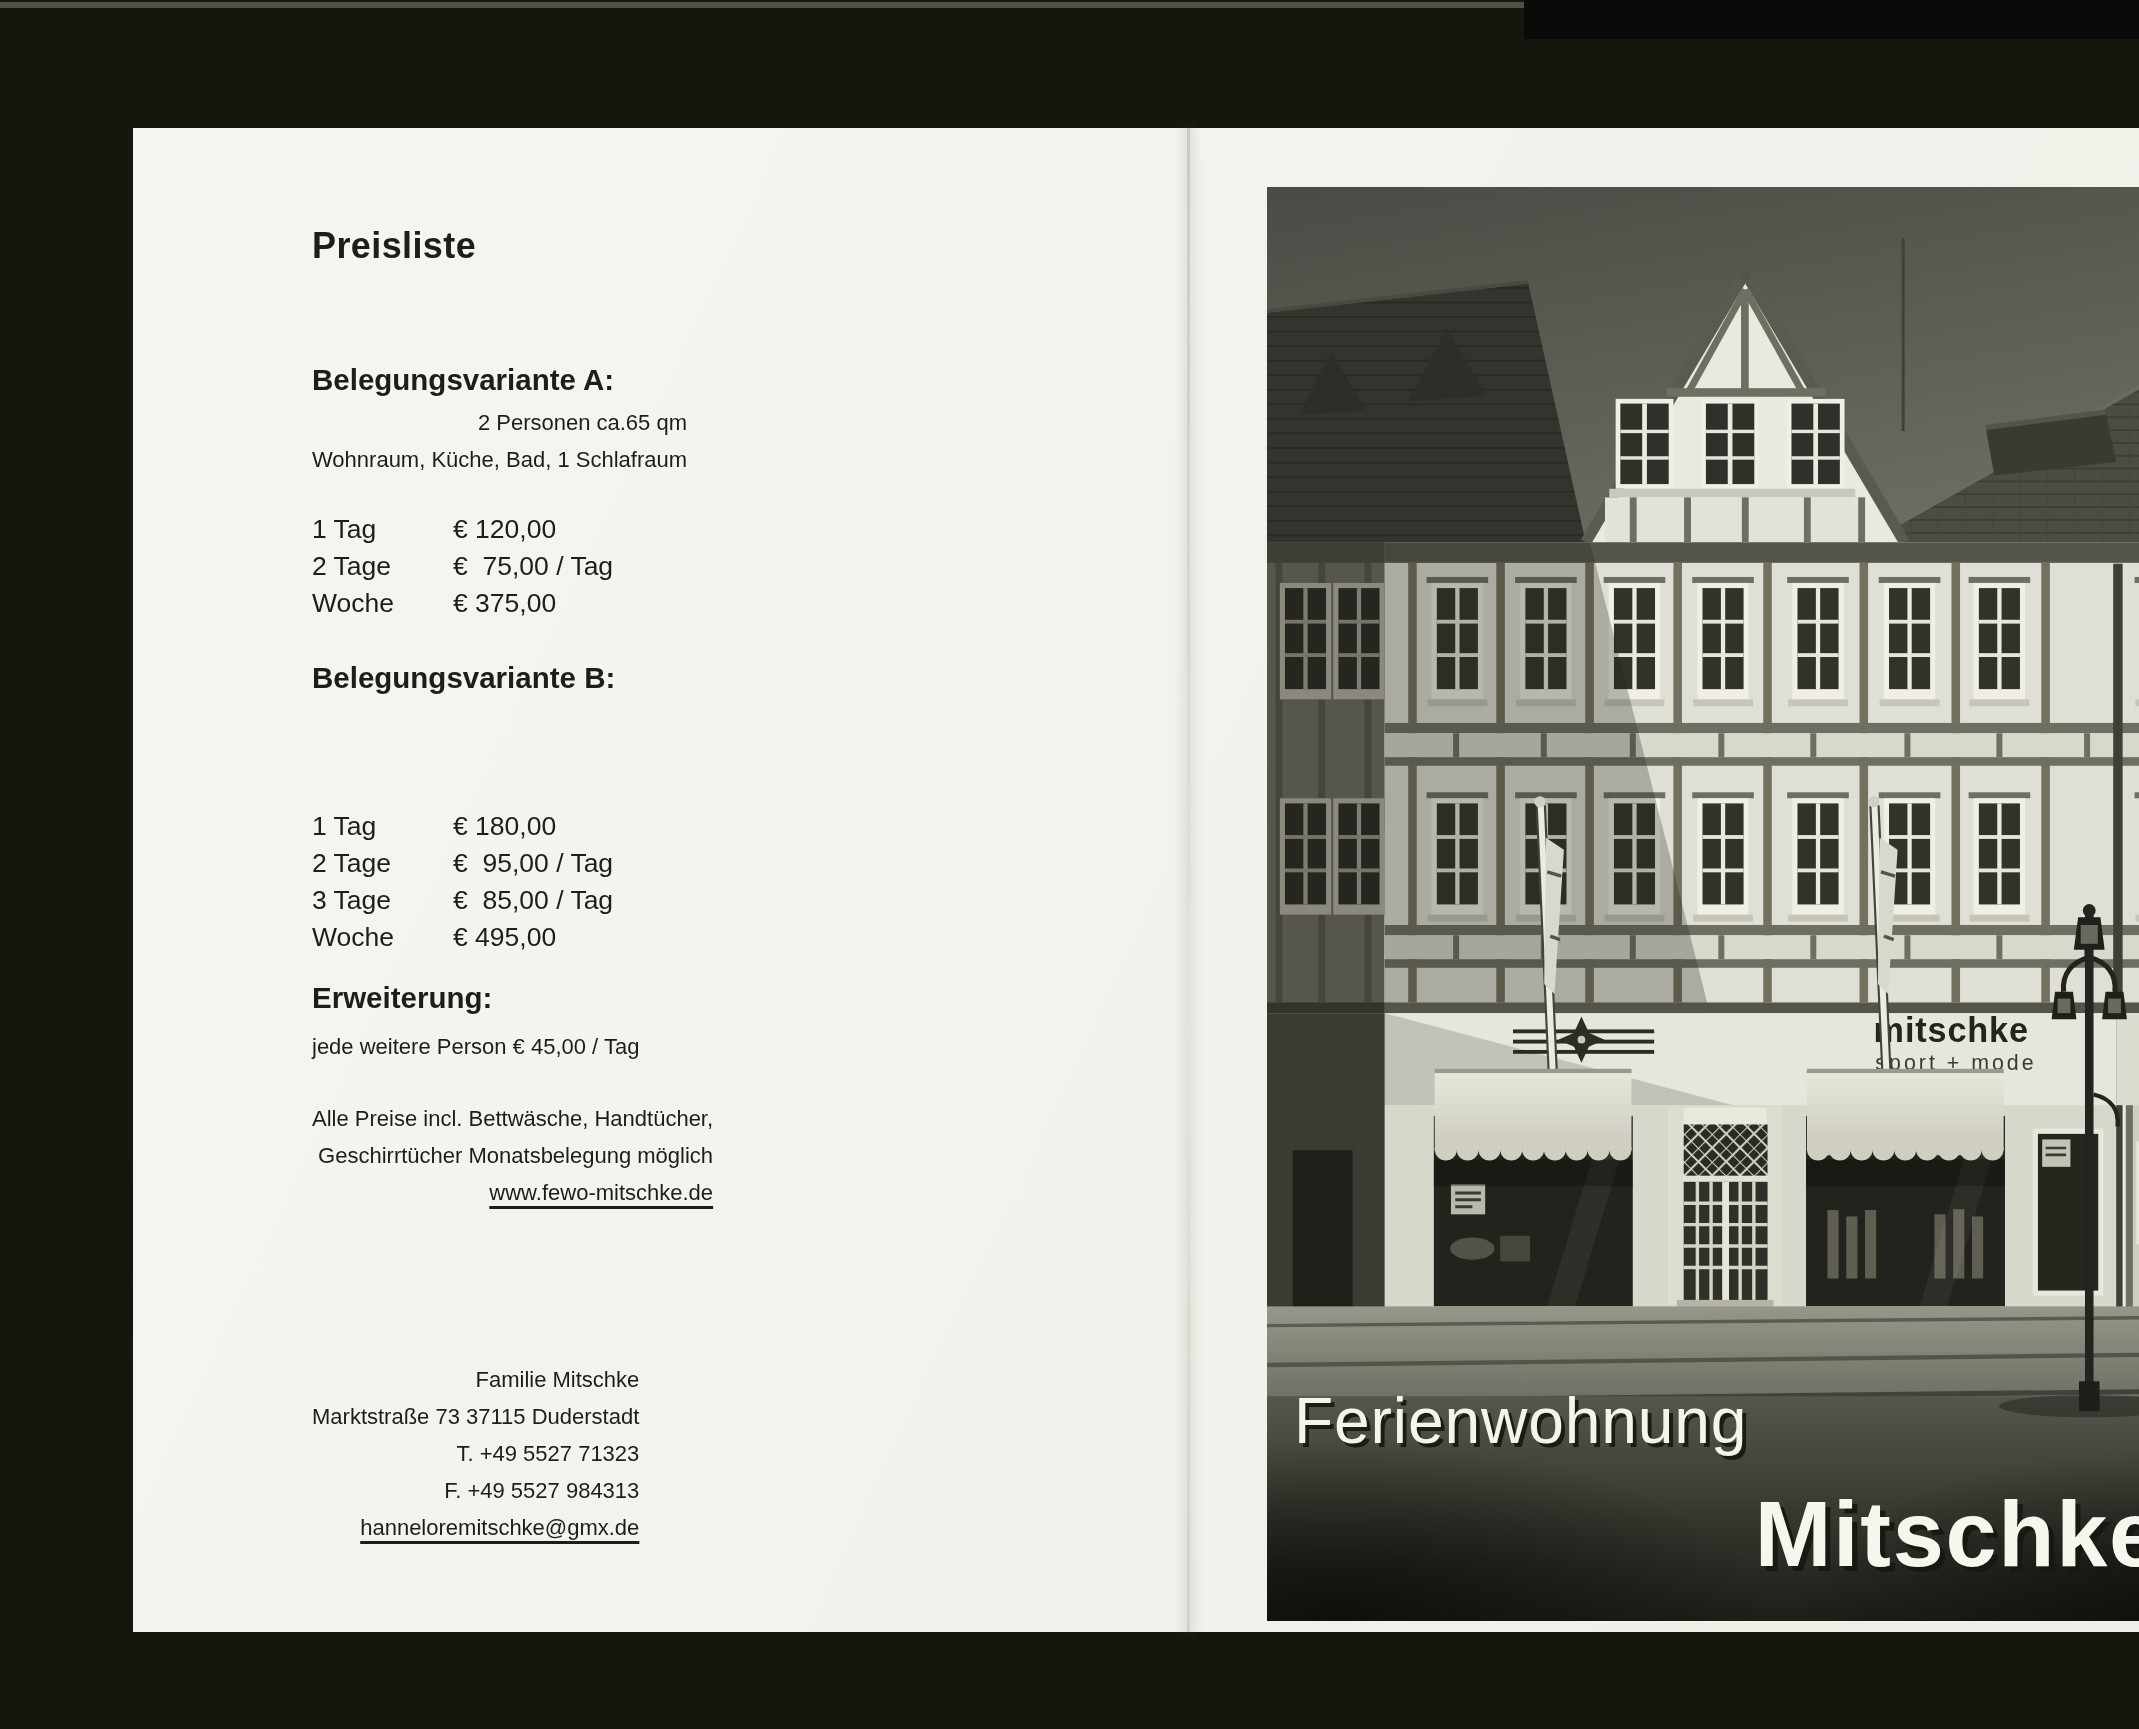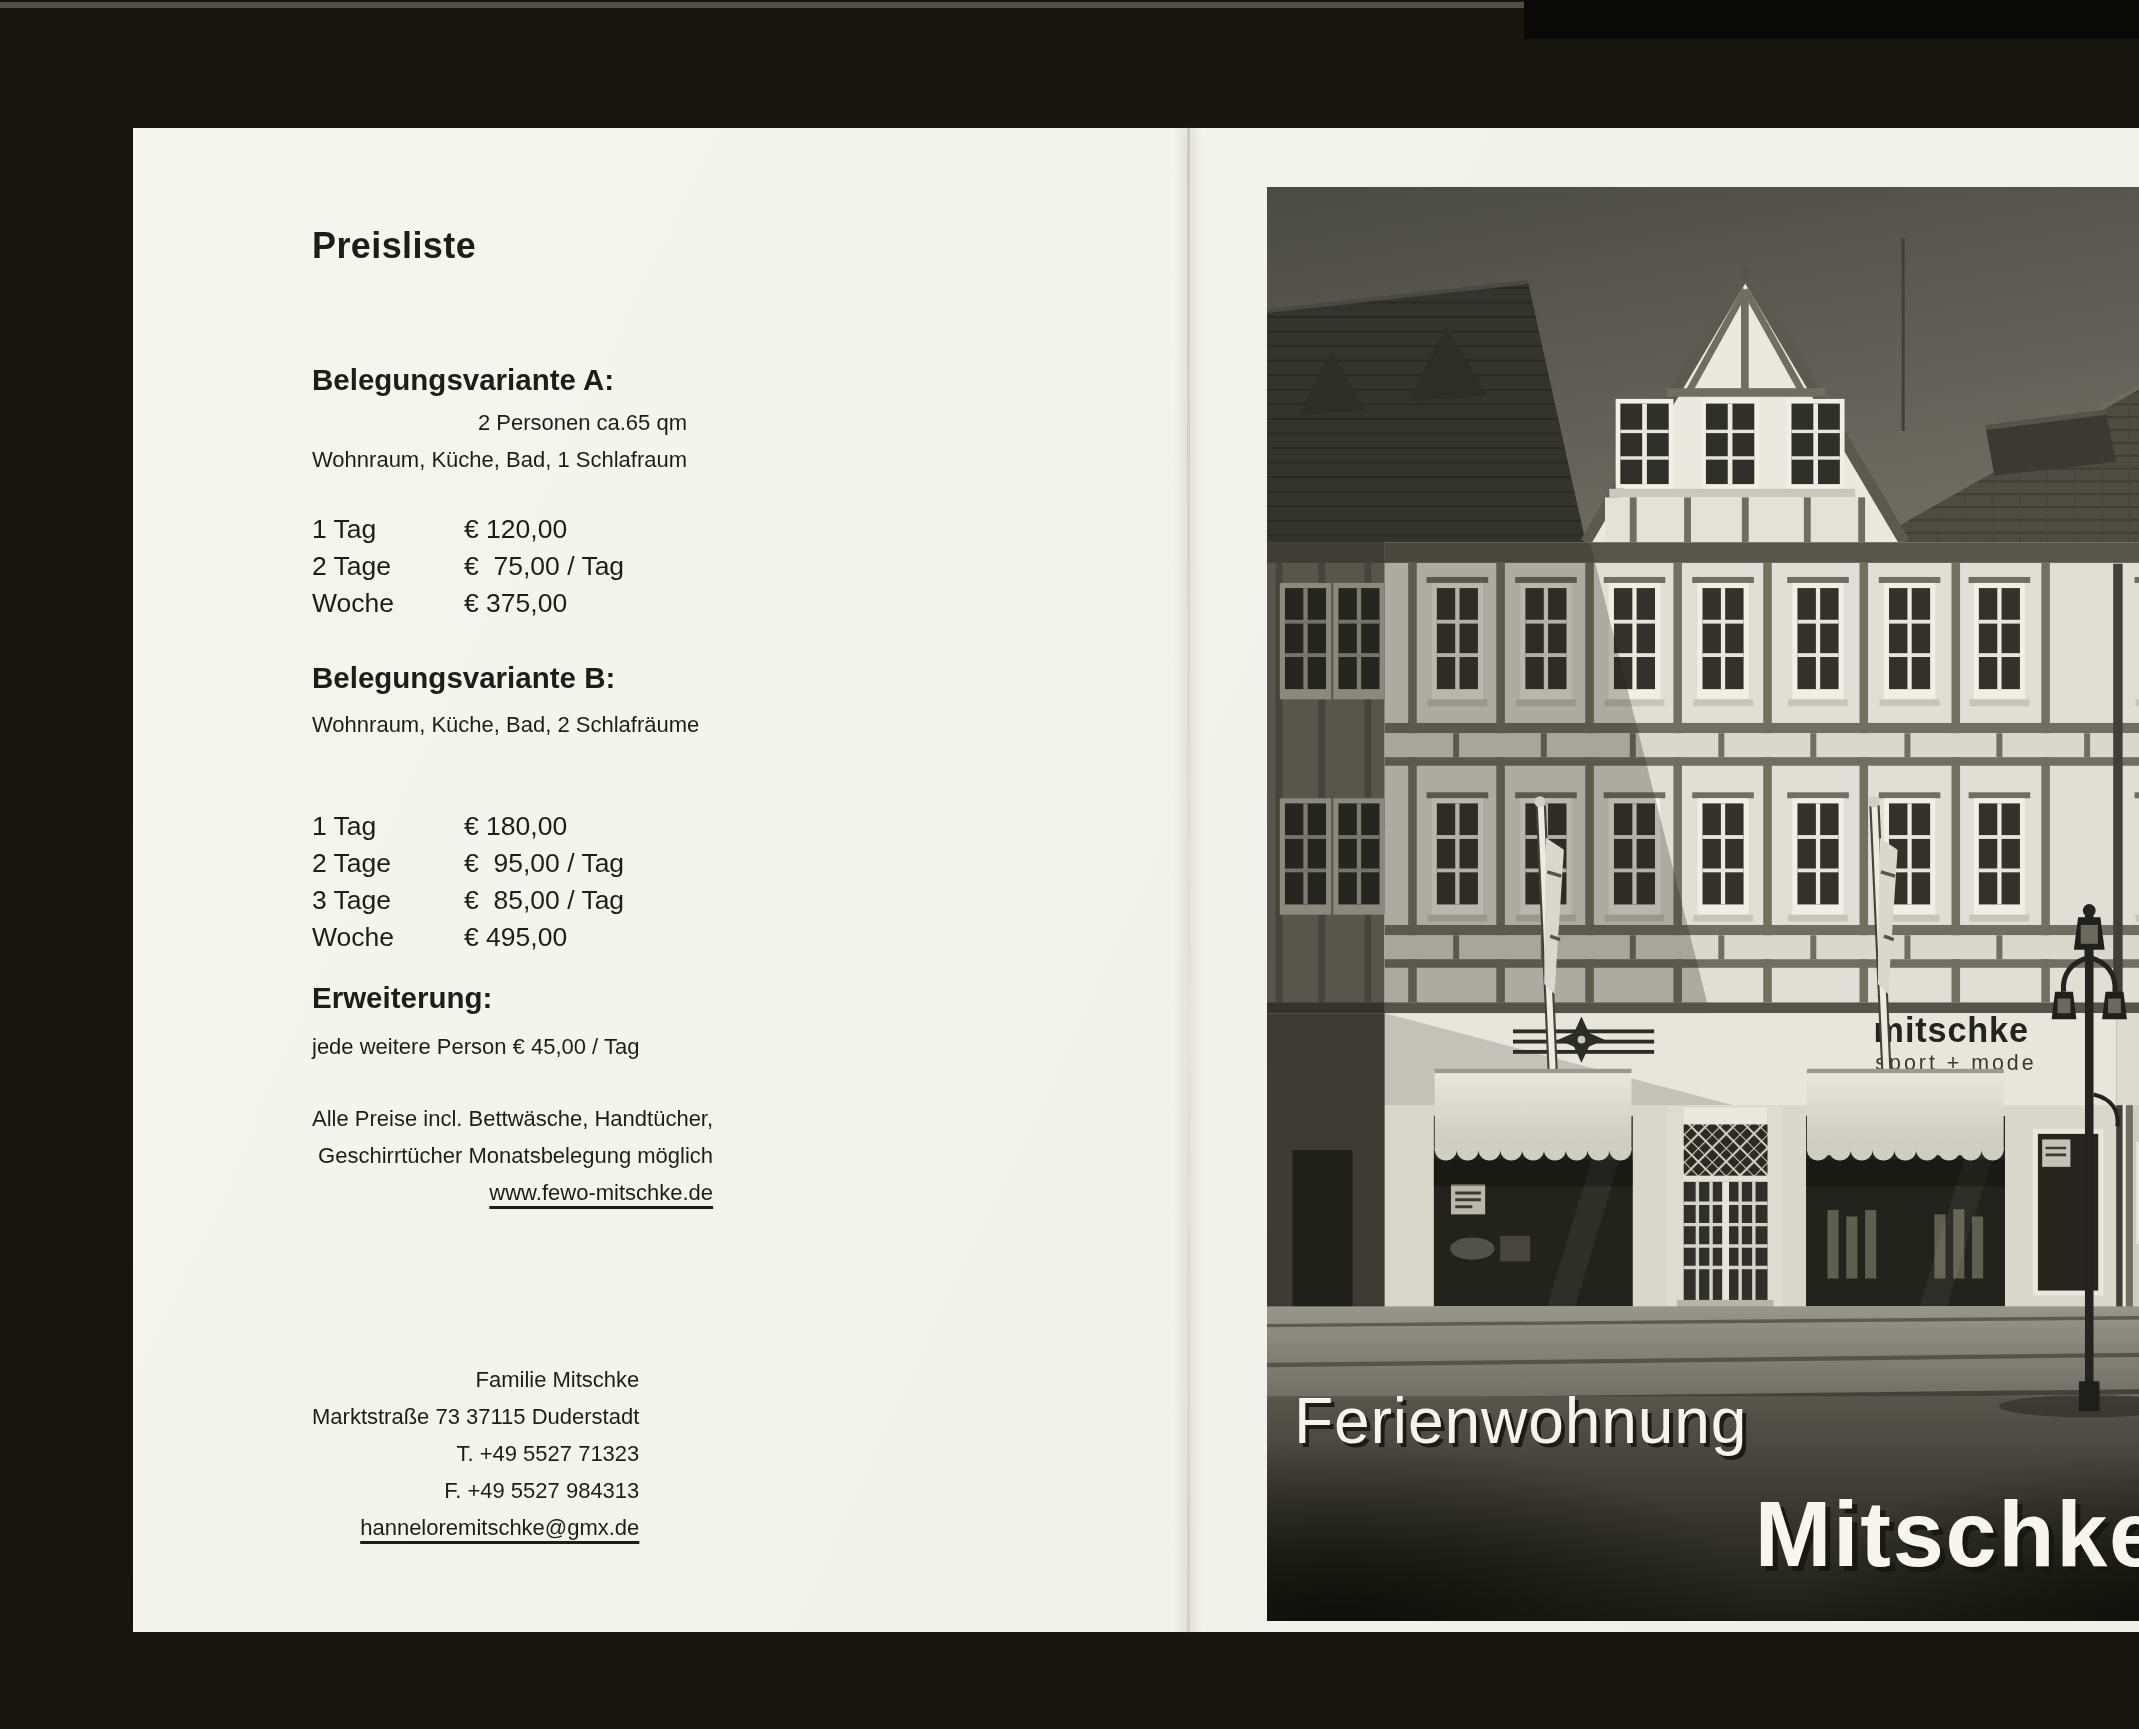--- a/index.html
+++ b/index.html
@@ -20,21 +20,21 @@
     background:linear-gradient(180deg,rgba(95,95,85,.28),rgba(95,95,85,.10) 60%,rgba(95,95,85,.22));
     box-shadow:0 0 11px 3.4px rgba(95,95,85,.16);
   }
   .page-left{position:absolute;left:0;top:0;width:1054px;height:100%;}
   .lp{position:absolute;left:179px;white-space:nowrap;}
   .title{font-size:36px;font-weight:bold;letter-spacing:0.4px;}
   .h{font-size:29.5px;font-weight:bold;}
   .body-lines div{font-size:22px;line-height:37px;text-align:right;}
   .prow{display:flex;font-size:26.5px;line-height:37px;}
   .plabel{display:inline-block;width:141px;}
-  .pprice{white-space:pre;margin-left:11px;}
+  .pprice{white-space:pre;}
   .u{text-decoration:underline;text-decoration-thickness:2.6px;text-underline-offset:6px;}
   .page-right{position:absolute;left:1054px;top:0;width:1065px;height:100%;}
   .photo{position:absolute;left:80px;top:59px;width:960px;height:1434px;}
   .photo svg{width:100%;height:100%;display:block;}
 </style>
 </head>
 <body>
 
 <div class="scan-strip"></div>
 <div class="scan-corner"></div>
@@ -59,21 +59,20 @@
           <span class="pprice">€  75,00 / Tag</span>
         </div>
       <div class="prow">
           <span class="plabel">Woche</span>
           <span class="pprice">€ 375,00</span>
         </div>
     </div>
 
     <div class="lp h" style="top:533px">Belegungsvariante B:</div>
     <div class="lp body-lines" style="top:578px">
-      <div>Wohnraum, Küche, Bad, 2 Schlafräume</div>
     </div>
     <div class="lp" style="top:680px">
       <div class="prow">
           <span class="plabel">1 Tag</span>
           <span class="pprice">€ 180,00</span>
         </div>
       <div class="prow">
           <span class="plabel">2 Tage</span>
           <span class="pprice">€  95,00 / Tag</span>
         </div>

